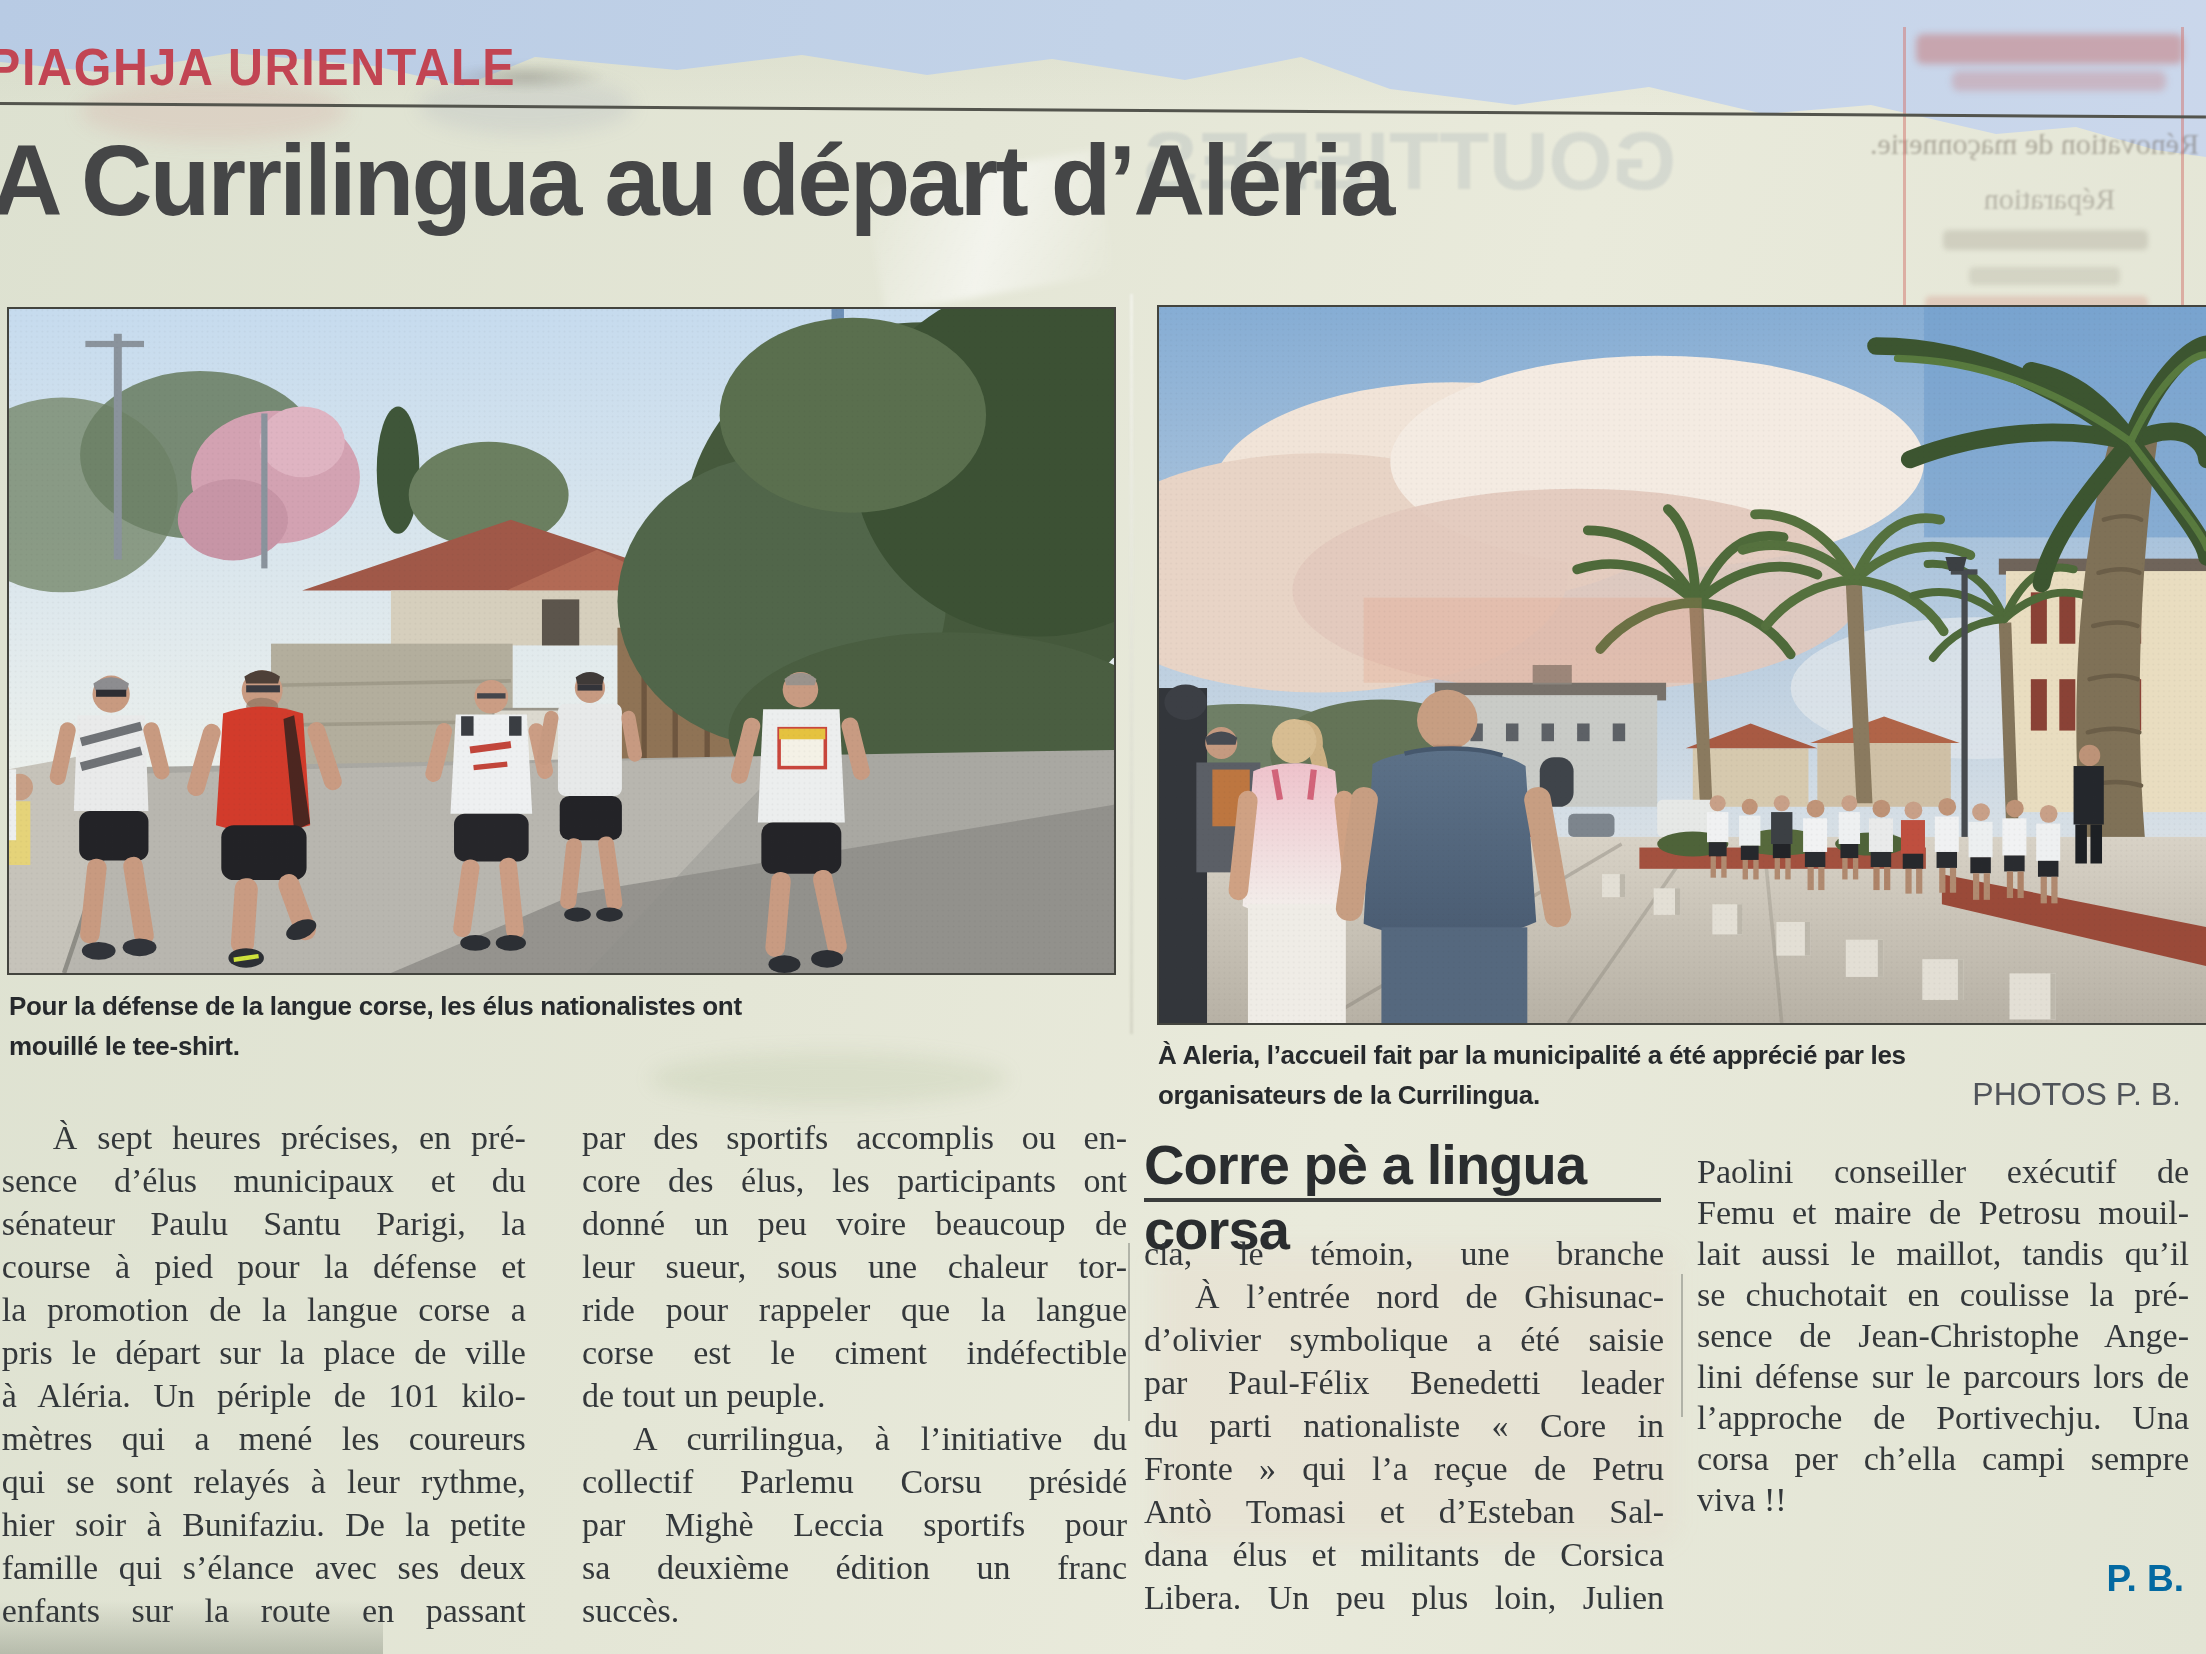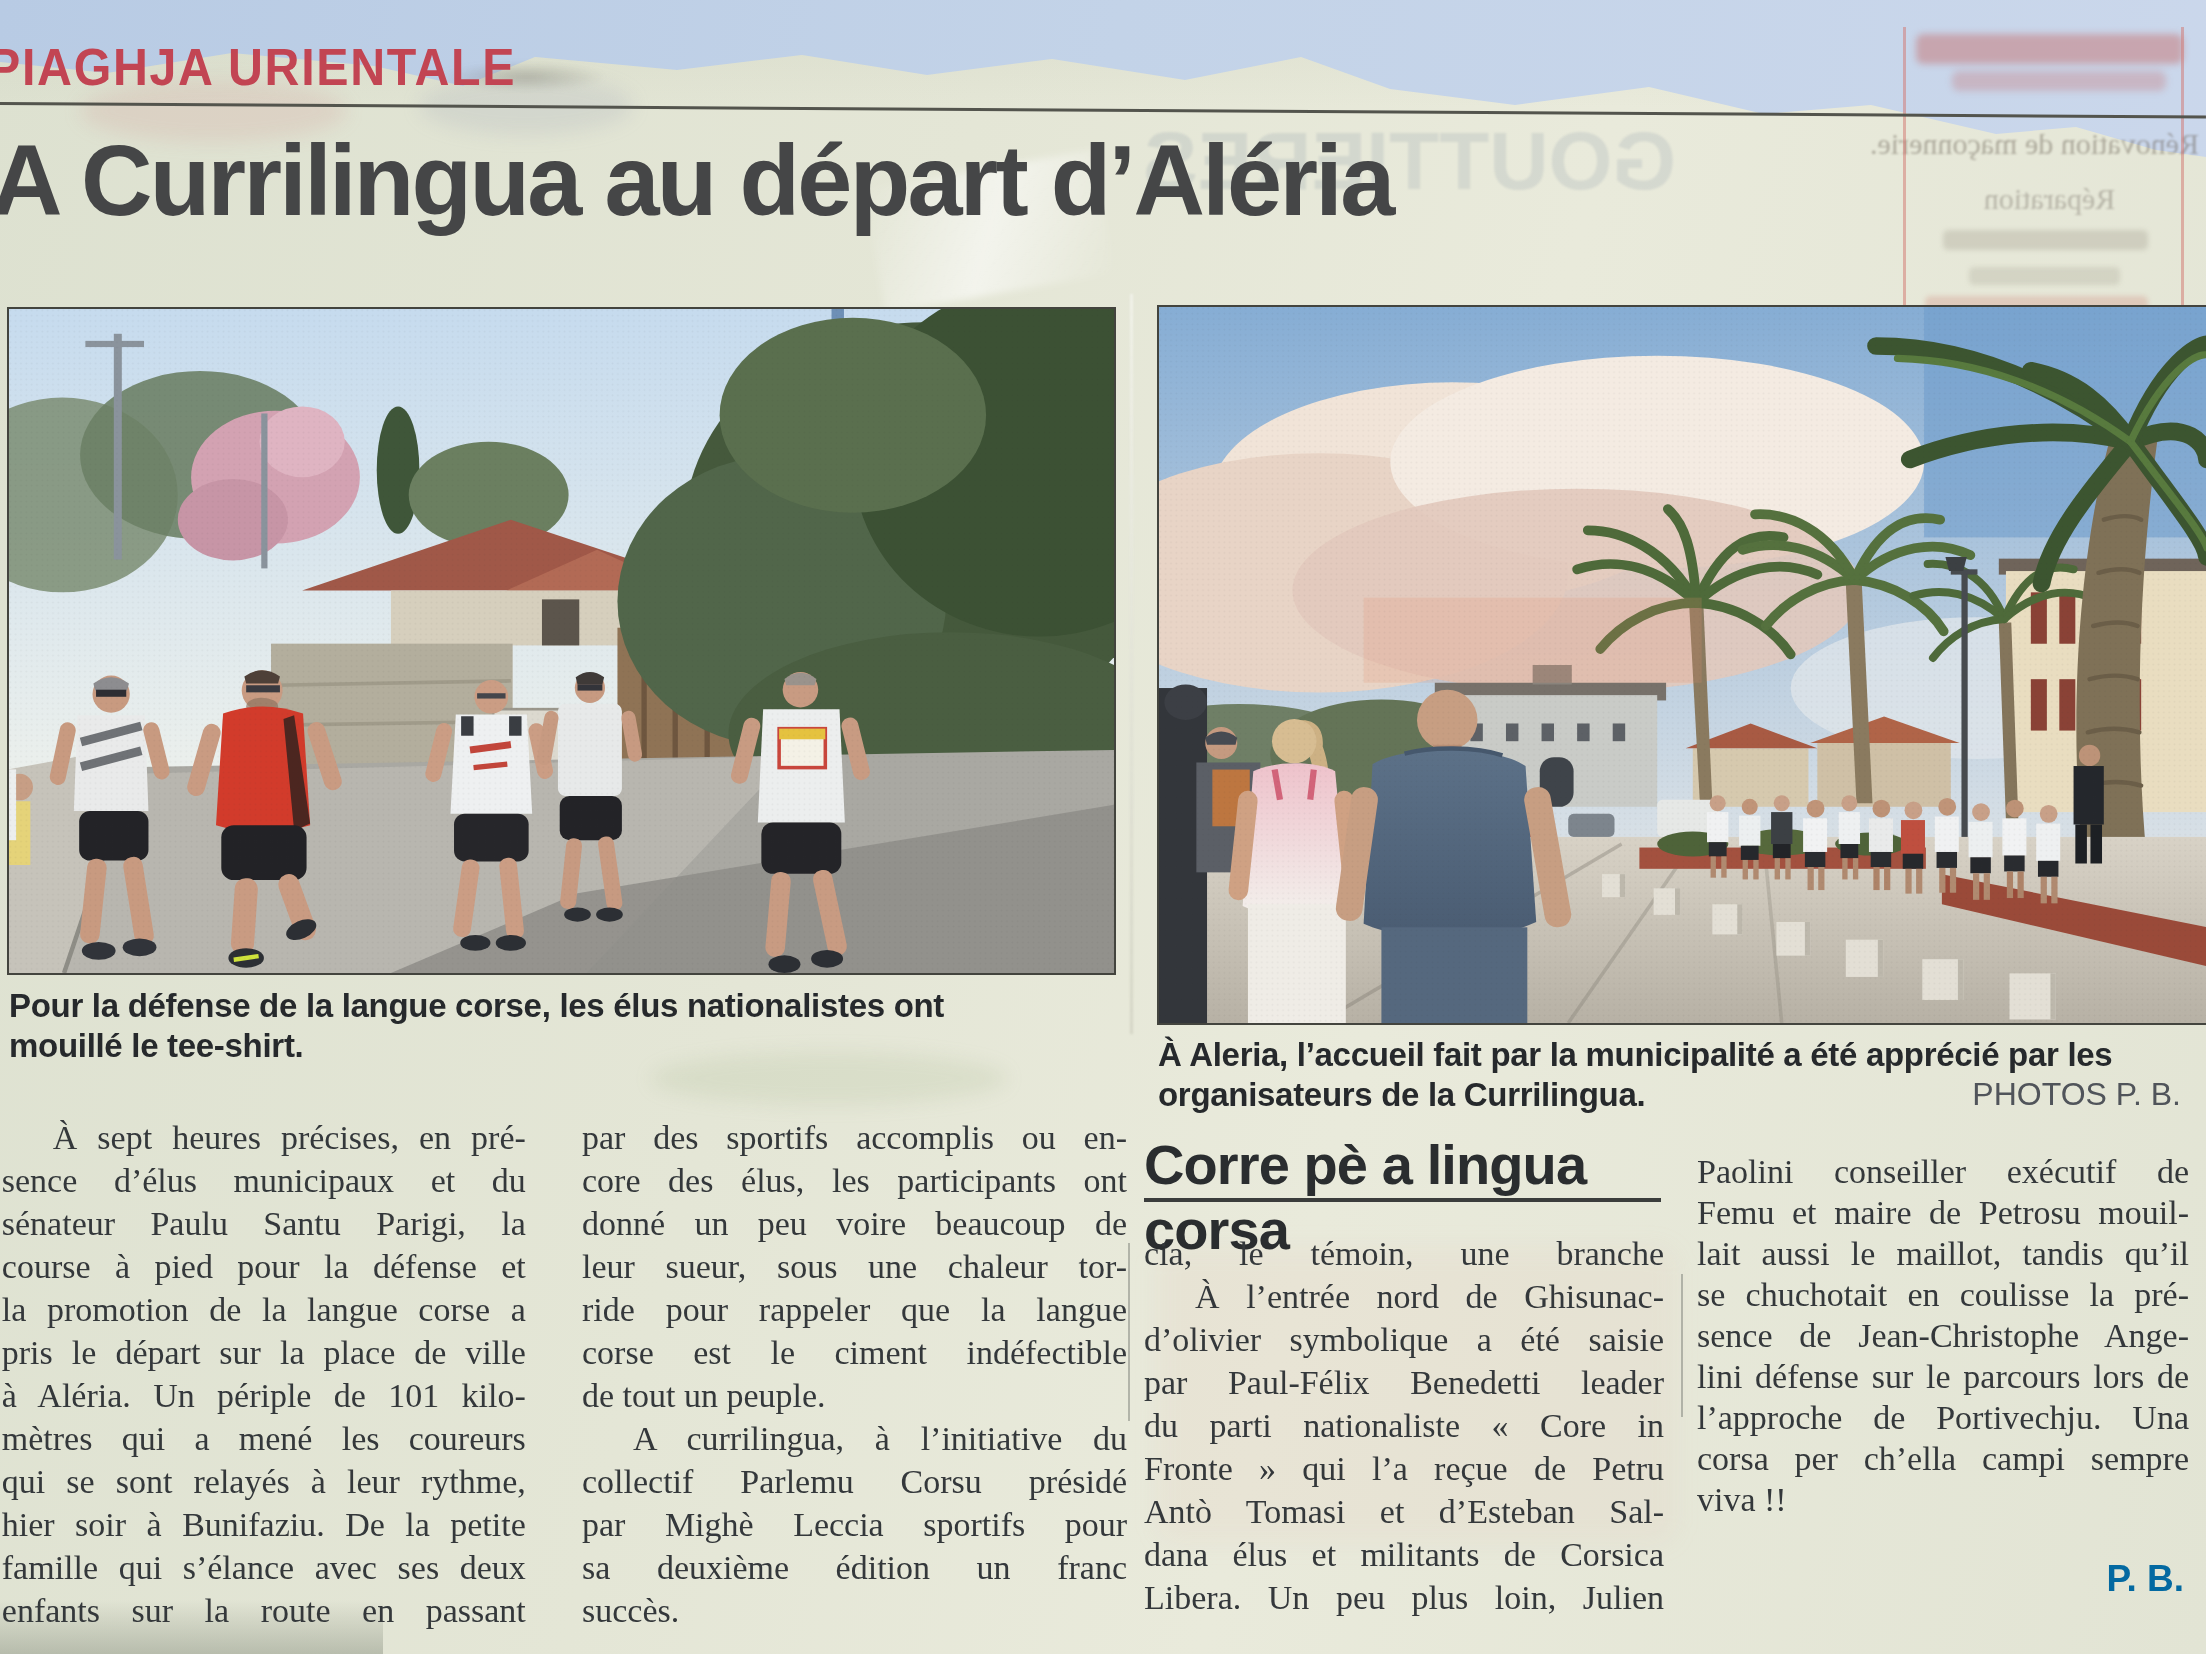--- a/index.html
+++ b/index.html
@@ -31,21 +31,21 @@
   .headline{
     position:absolute;left:-9px;top:123px;
     font-weight:700;font-size:100px;letter-spacing:-2.7px;color:#454647;
     transform:scaleX(.99);transform-origin:left top;white-space:nowrap;
   }
   .photo{position:absolute;border:2.7px solid #43443e;background:#cfd4cd;box-sizing:border-box;}
   .photo svg{display:block;width:100%;height:100%;}
   #photo-left{left:7.1px;top:307px;width:1109px;height:668px;}
   #photo-right{left:1157px;top:305px;width:1050px;height:720px;border-right:0;}
   .caption{
-    position:absolute;font-weight:700;font-size:33px;line-height:40px;color:#26292c;
+    position:absolute;font-weight:700;font-size:26px;line-height:40px;color:#26292c;
     letter-spacing:-0.3px;
   }
   #caption-left{left:9px;top:986px;width:1105px;}
   #caption-right{left:1158px;top:1035px;width:1048px;}
   .credit{
     position:absolute;right:25px;top:1076px;font-size:32px;font-weight:400;color:#50545a;
     letter-spacing:0;
   }
   .caption .bl{text-align:left;text-align-last:left;}
   .col{

